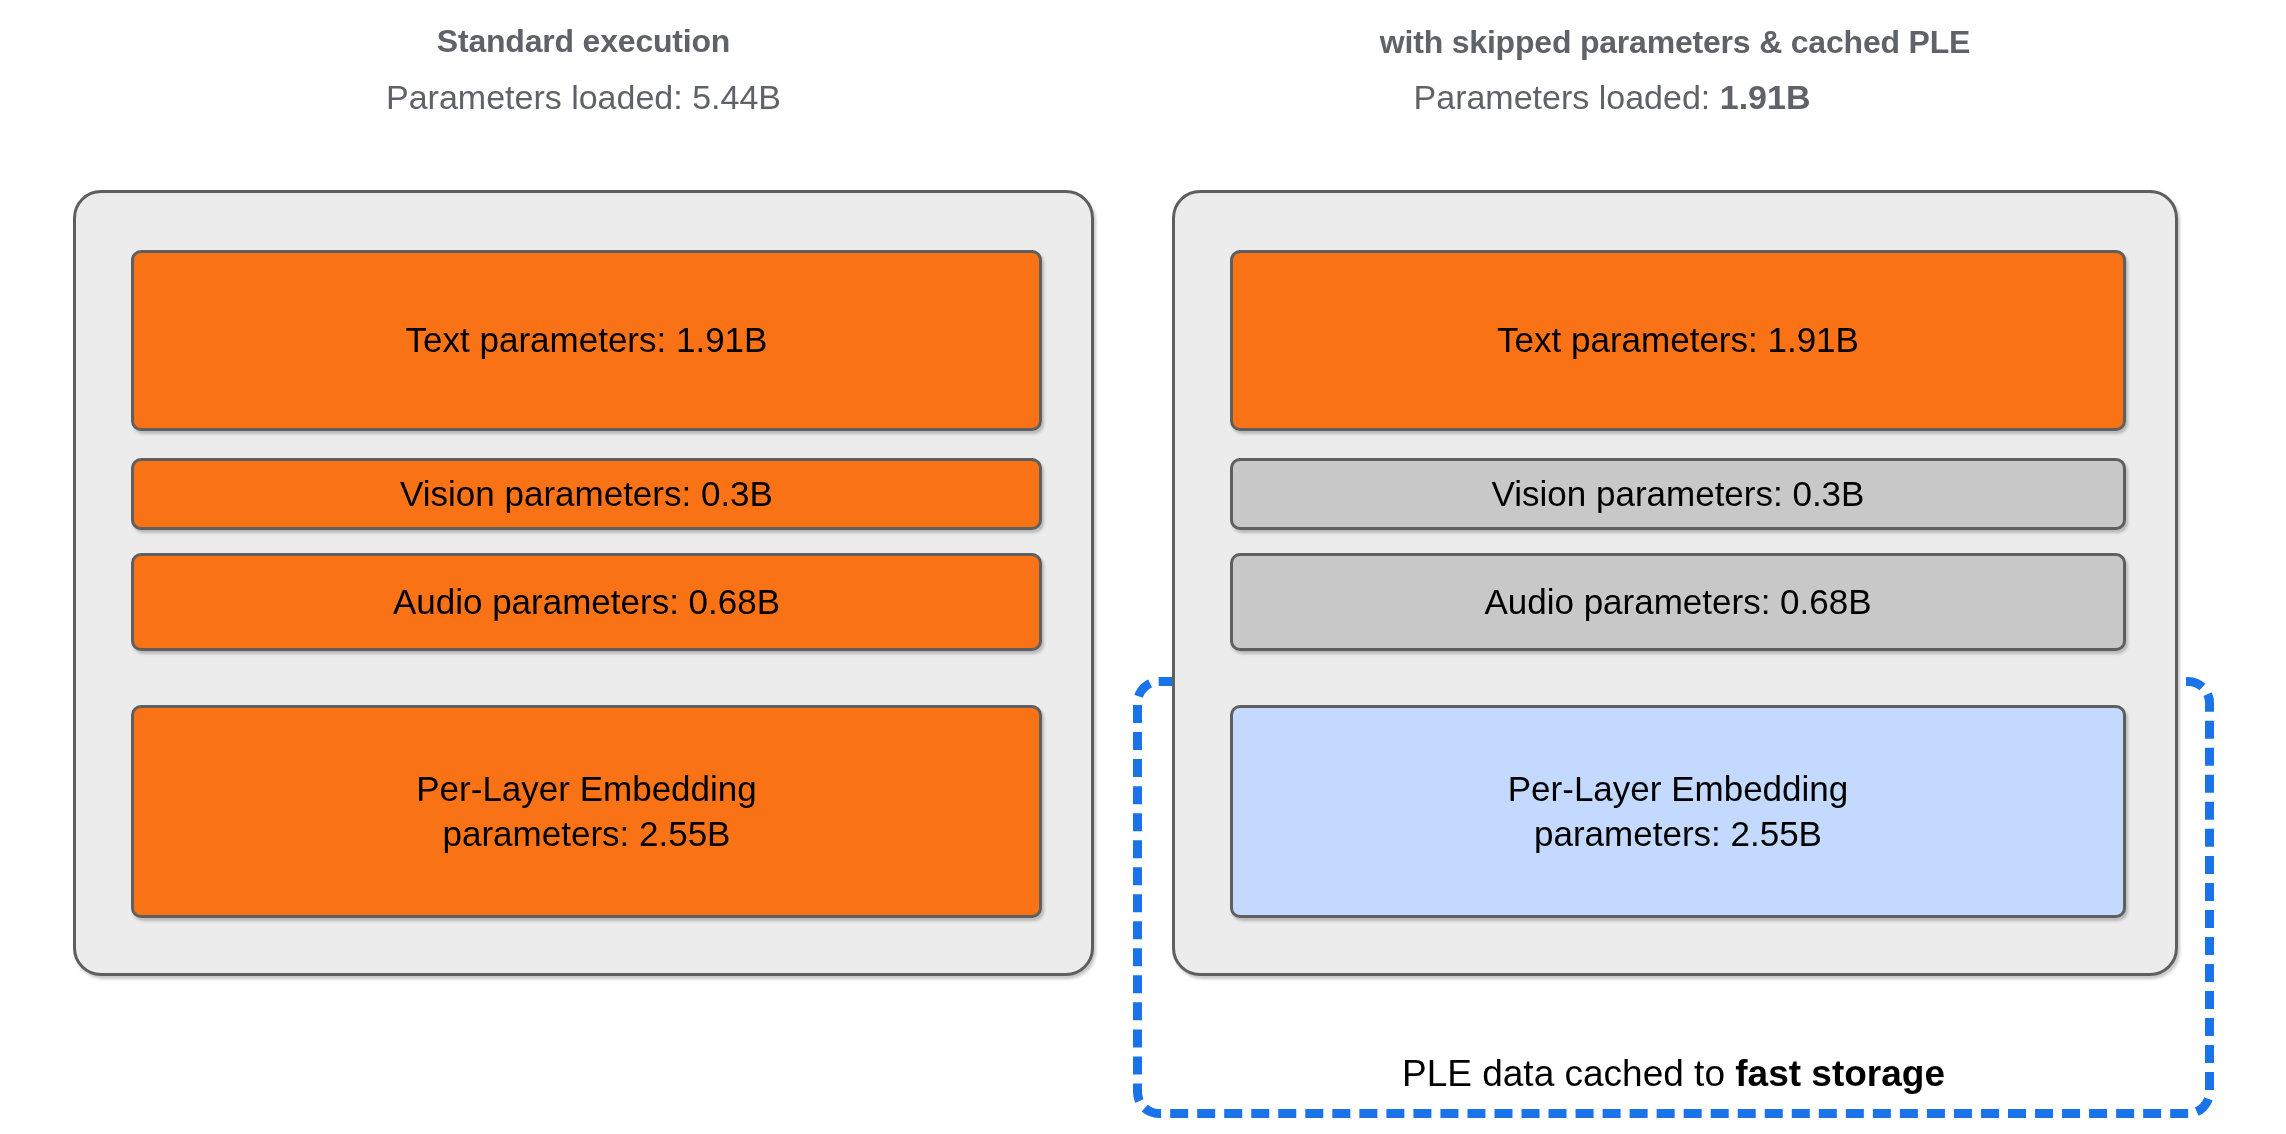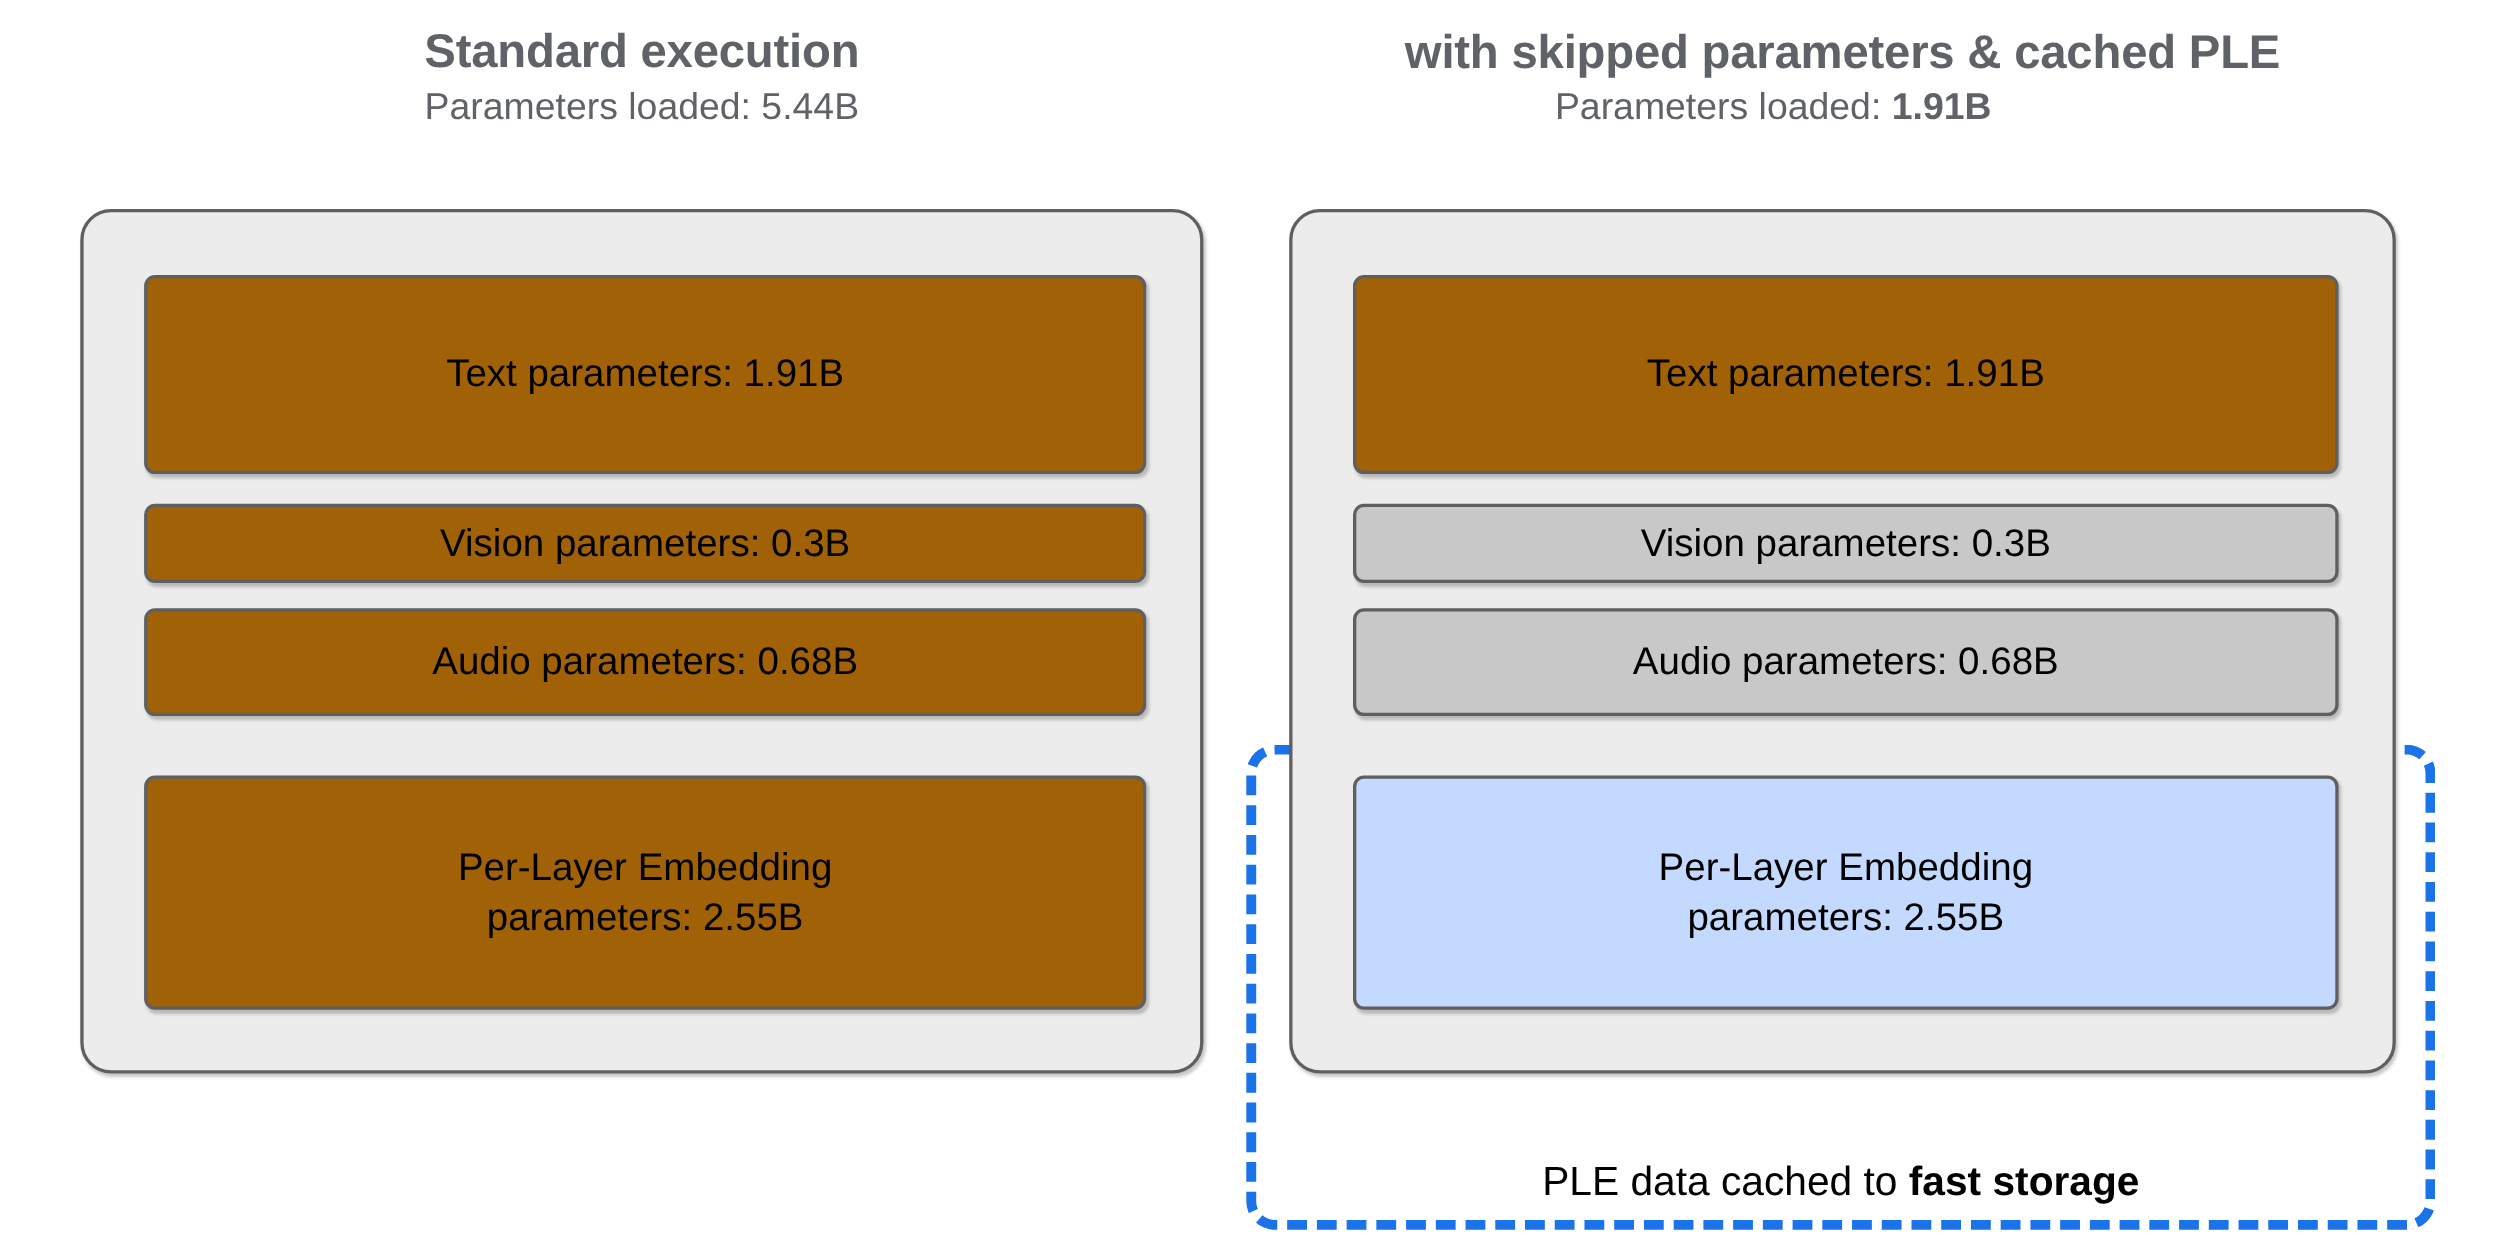--- a/index.html
+++ b/index.html
@@ -19,21 +19,21 @@
     position: absolute;
     inset: 0;
   }
 
   
   .col-title {
     position: absolute;
     text-align: center;
     color: #5f6368;
     font-weight: bold;
-    font-size: 43px;
+    font-size: 32px;
     letter-spacing: -0.2px;
     white-space: nowrap;
   }
   .col-sub {
     position: absolute;
     text-align: center;
     color: #5f6368;
     font-weight: normal;
     font-size: 34px;
     white-space: nowrap;
@@ -58,21 +58,21 @@
     border-radius: 10px;
     display: flex;
     align-items: center;
     justify-content: center;
     text-align: center;
     color: #000000;
     font-size: 35px;
     line-height: 1.28;
     box-shadow: 2px 3px 3px rgba(0,0,0,0.22);
   }
-  .pbox.blue  { background: #a16207; }
+  .pbox.blue  { background: #f97316; }
   .pbox.gray  { background: #c8c8c8; }
   .pbox.lblue { background: #c3d9fd; }
 
   .pbox span { display: block; }
 
   
   .cache-region {
     position: absolute;
     box-sizing: border-box;
     border: 9px dashed #1a73e8;

